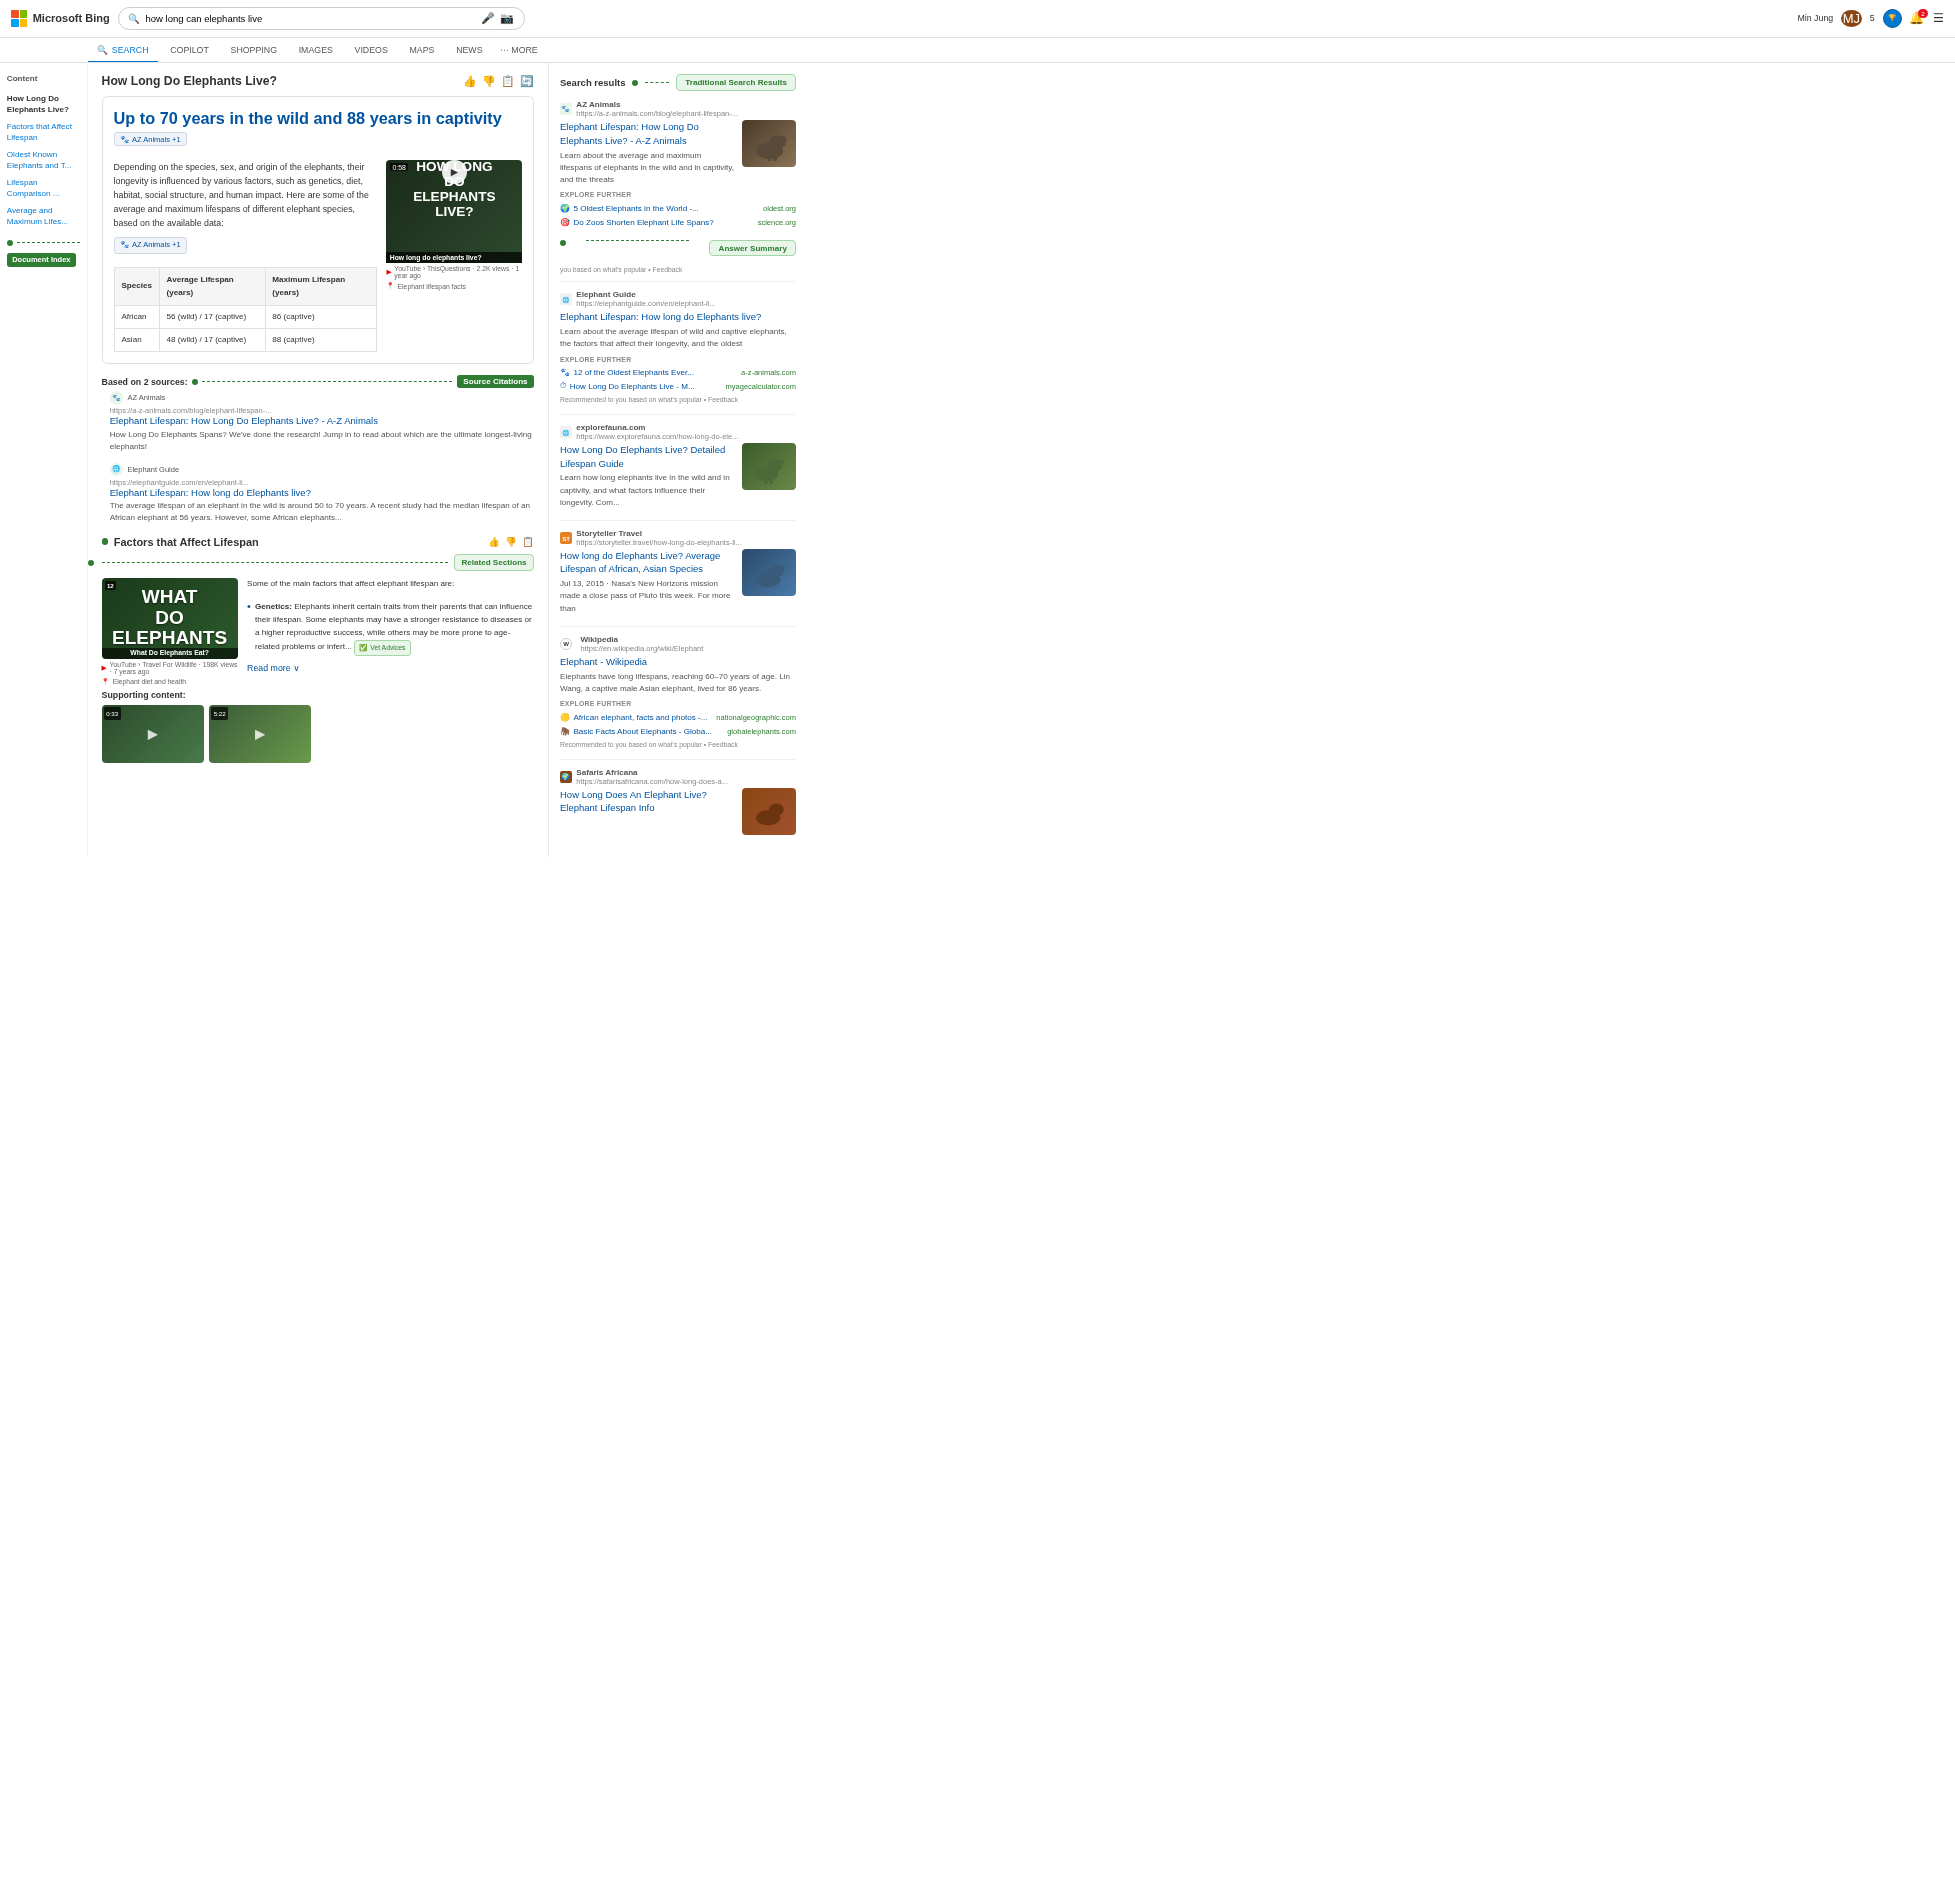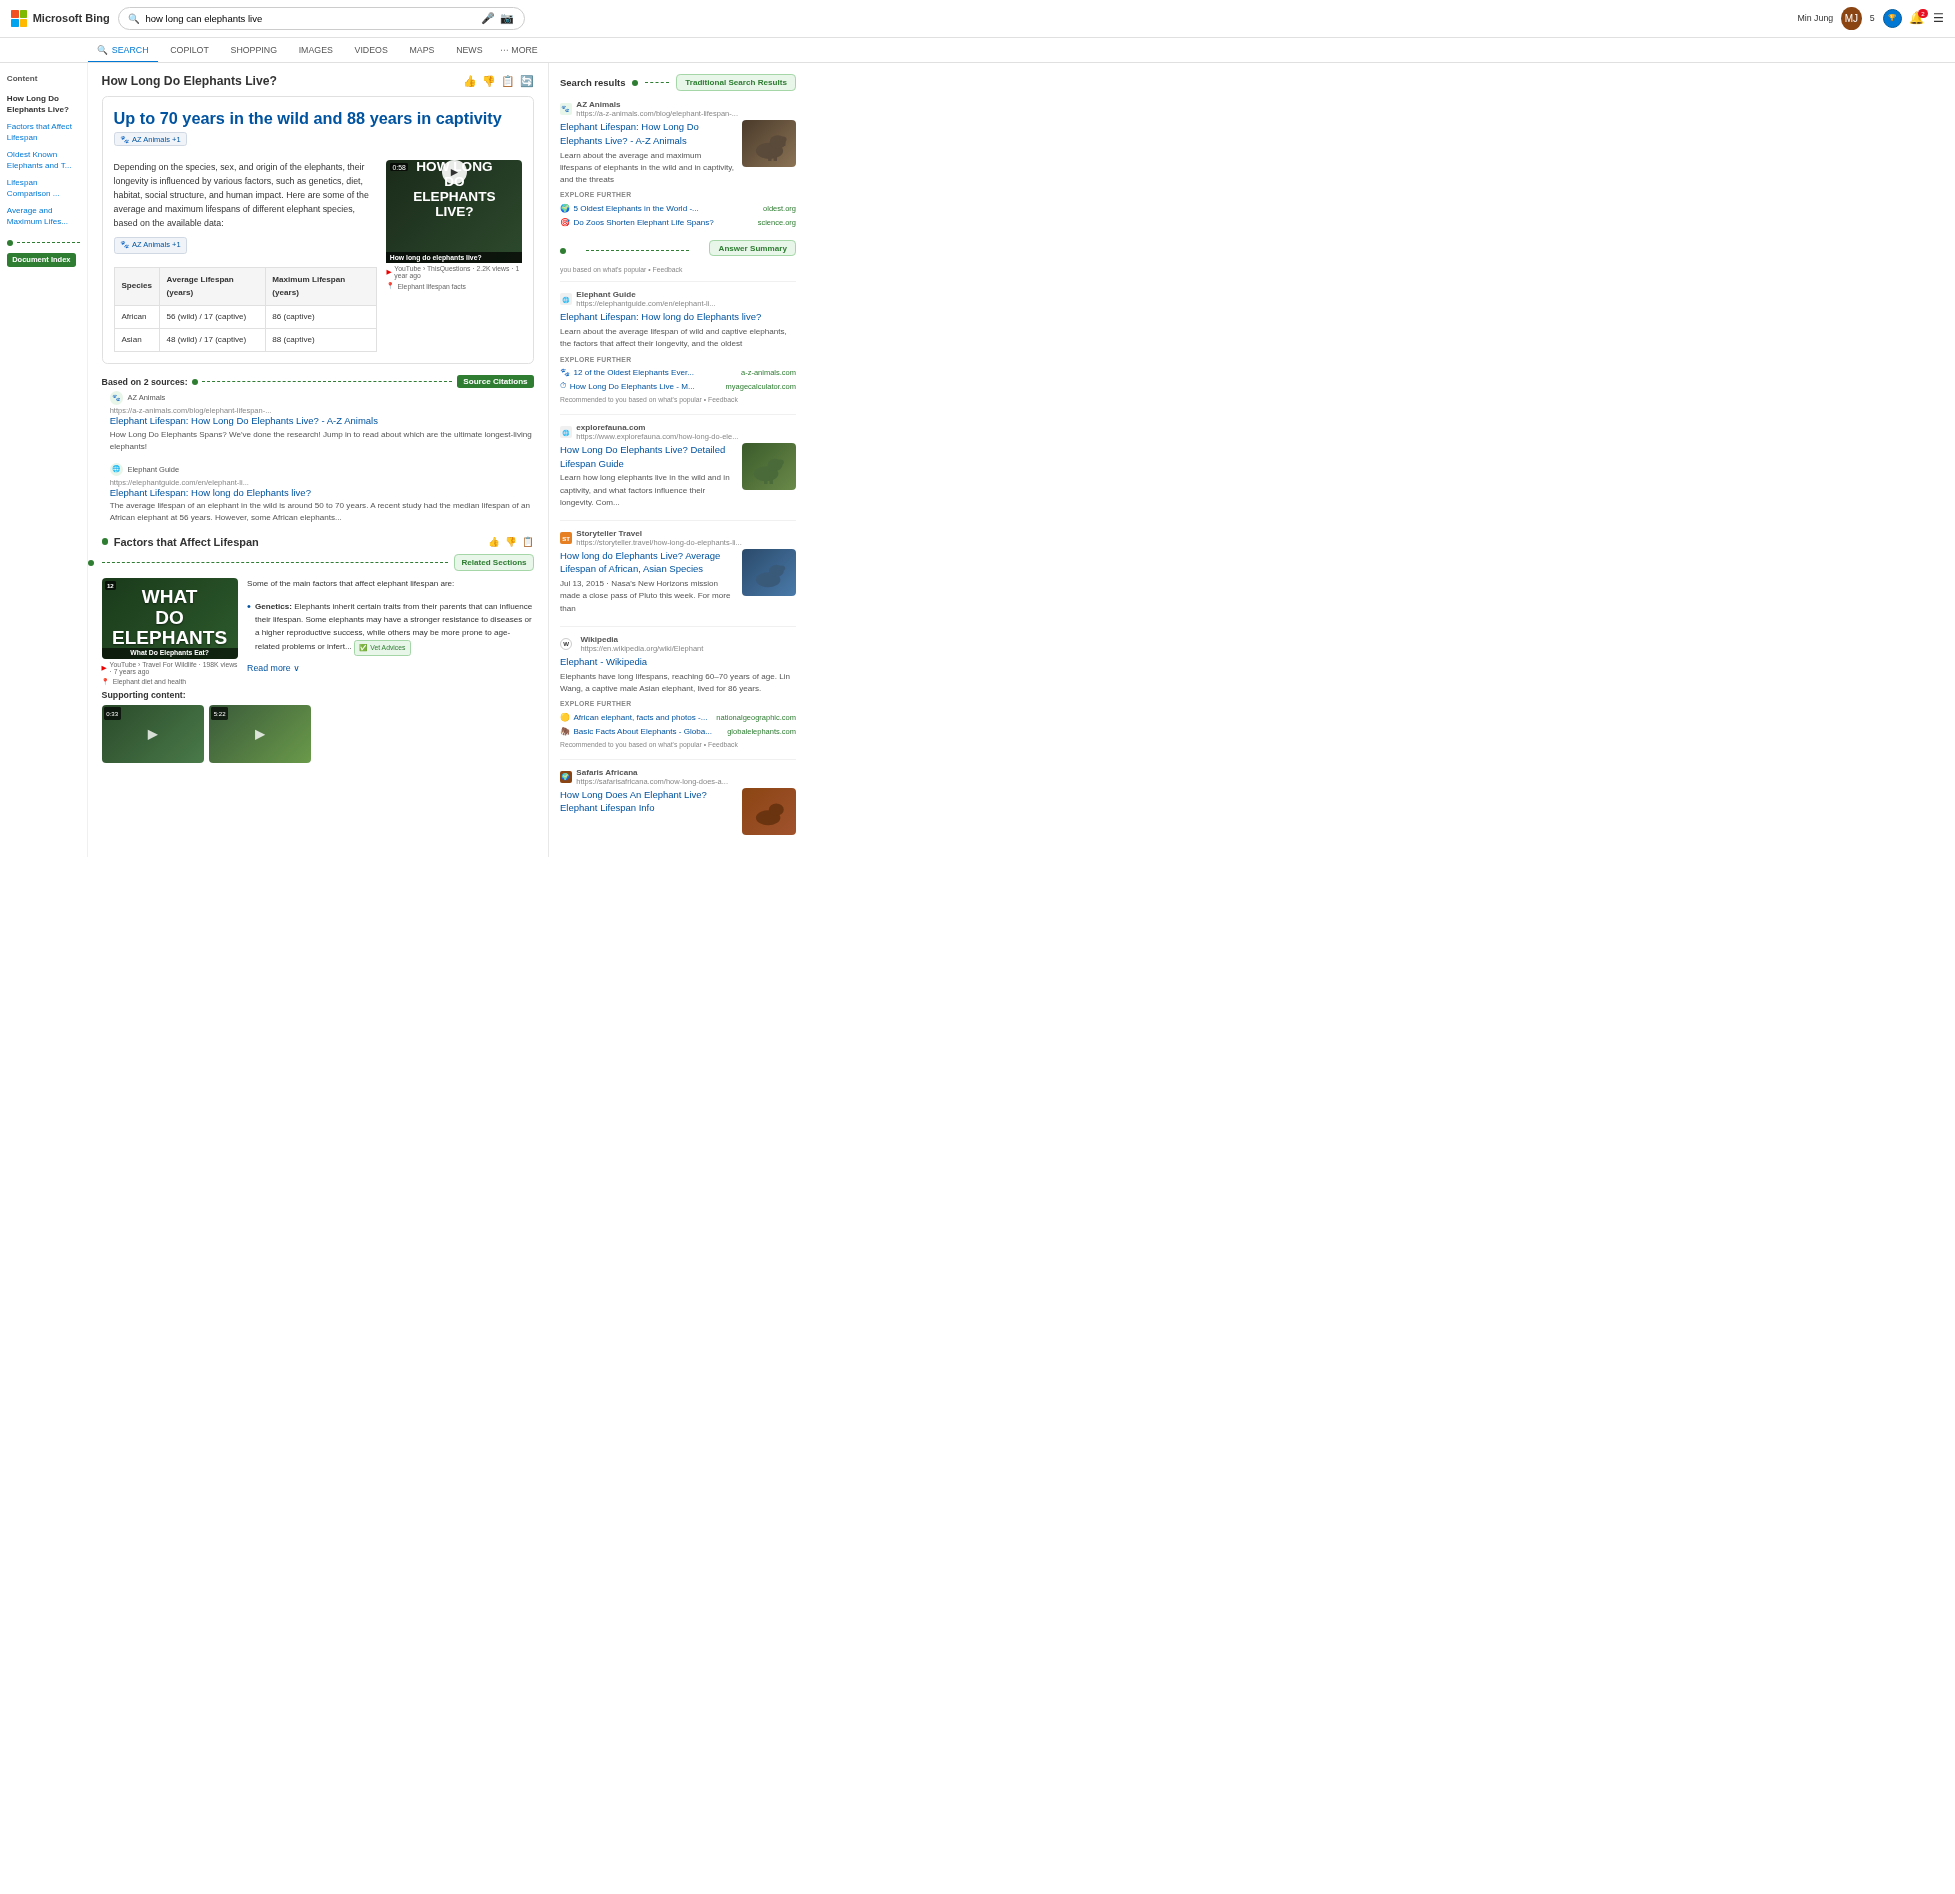--- a/index.html
+++ b/index.html
@@ -15,21 +15,21 @@
     .sq-blue { background: #00a4ef; }
     .sq-yellow { background: #ffb900; }
 
     .search-bar { display: flex; align-items: center; flex: 1; max-width: 407px; border: 0.7px solid #ccc; border-radius: 13.6px; padding: 4.1px 9.5px; gap: 5.4px; background: #fff; }
     .search-bar input { flex: 1; border: none; outline: none; font-size: 9.5px; }
     .search-icon-wrap { color: #666; }
     .mic-btn, .camera-btn { background: none; border: none; cursor: pointer; color: #0078d4; font-size: 11px; }
 
     .header-right { display: flex; align-items: center; gap: 8.1px; margin-left: auto; }
     .user-name { font-size: 8.8px; color: #333; }
-    .avatar { width: 20.3px; height: 23px; border-radius: 50%; background: #8B4513; display: flex; align-items: center; justify-content: center; color: white; font-size: 10px; overflow: hidden; }
+    .avatar { width: 20.3px; height: 17px; border-radius: 50%; background: #8B4513; display: flex; align-items: center; justify-content: center; color: white; font-size: 13px; overflow: hidden; }
     .reward-badge { width: 19px; height: 19px; border-radius: 50%; background: #0078d4; display: flex; align-items: center; justify-content: center; color: white; font-size: 6.8px; font-weight: bold; border: 1.4px solid #005a9e; }
     .notif-btn { background: none; border: none; cursor: pointer; position: relative; color: #333; font-size: 12.2px; }
     .notif-badge { position: absolute; top: -2.7px; right: -2.7px; background: #e81123; color: white; border-radius: 50%; width: 9.5px; height: 9.5px; font-size: 6.1px; display: flex; align-items: center; justify-content: center; }
     .menu-btn { background: none; border: none; cursor: pointer; color: #333; font-size: 12.2px; }
 
     
     .nav-tabs { display: flex; align-items: center; padding: 0 88px; border-bottom: 0.7px solid #e0e0e0; gap: 2.7px; }
     .nav-tab { padding: 6.8px 9.5px; font-size: 8.8px; color: #555; cursor: pointer; border-bottom: 1.4px solid transparent; display: flex; align-items: center; gap: 3.4px; text-decoration: none; white-space: nowrap; }
     .nav-tab.active { color: #0078d4; border-bottom: 1.4px solid #0078d4; font-weight: 500; }
     .more-btn { padding: 6.8px 5.4px; font-size: 8.8px; color: #555; cursor: pointer; }
@@ -490,21 +490,21 @@
         <div class="explore-item">
           <span class="explore-link">
             <span>🎯</span>
             <span>Do Zoos Shorten Elephant Life Spans?</span>
           </span>
           <span class="explore-source">science.org</span>
         </div>
       </div>
     </div>
 
-    <div style="display:flex; align-items:center; gap:20px; margin-bottom:4.1px;">
+    <div style="display:flex; align-items:flex-start; gap:20px; margin-bottom:4.1px;">
       <div class="ann-dot"></div>
       <div class="ann-dashed" style="width:11px;"></div>
       <div class="answer-summary-badge">
         <span>Answer Summary</span>
       </div>
     </div>
     <div class="as-note">you based on what's popular • Feedback</div>
 
     <hr class="result-divider">
 

